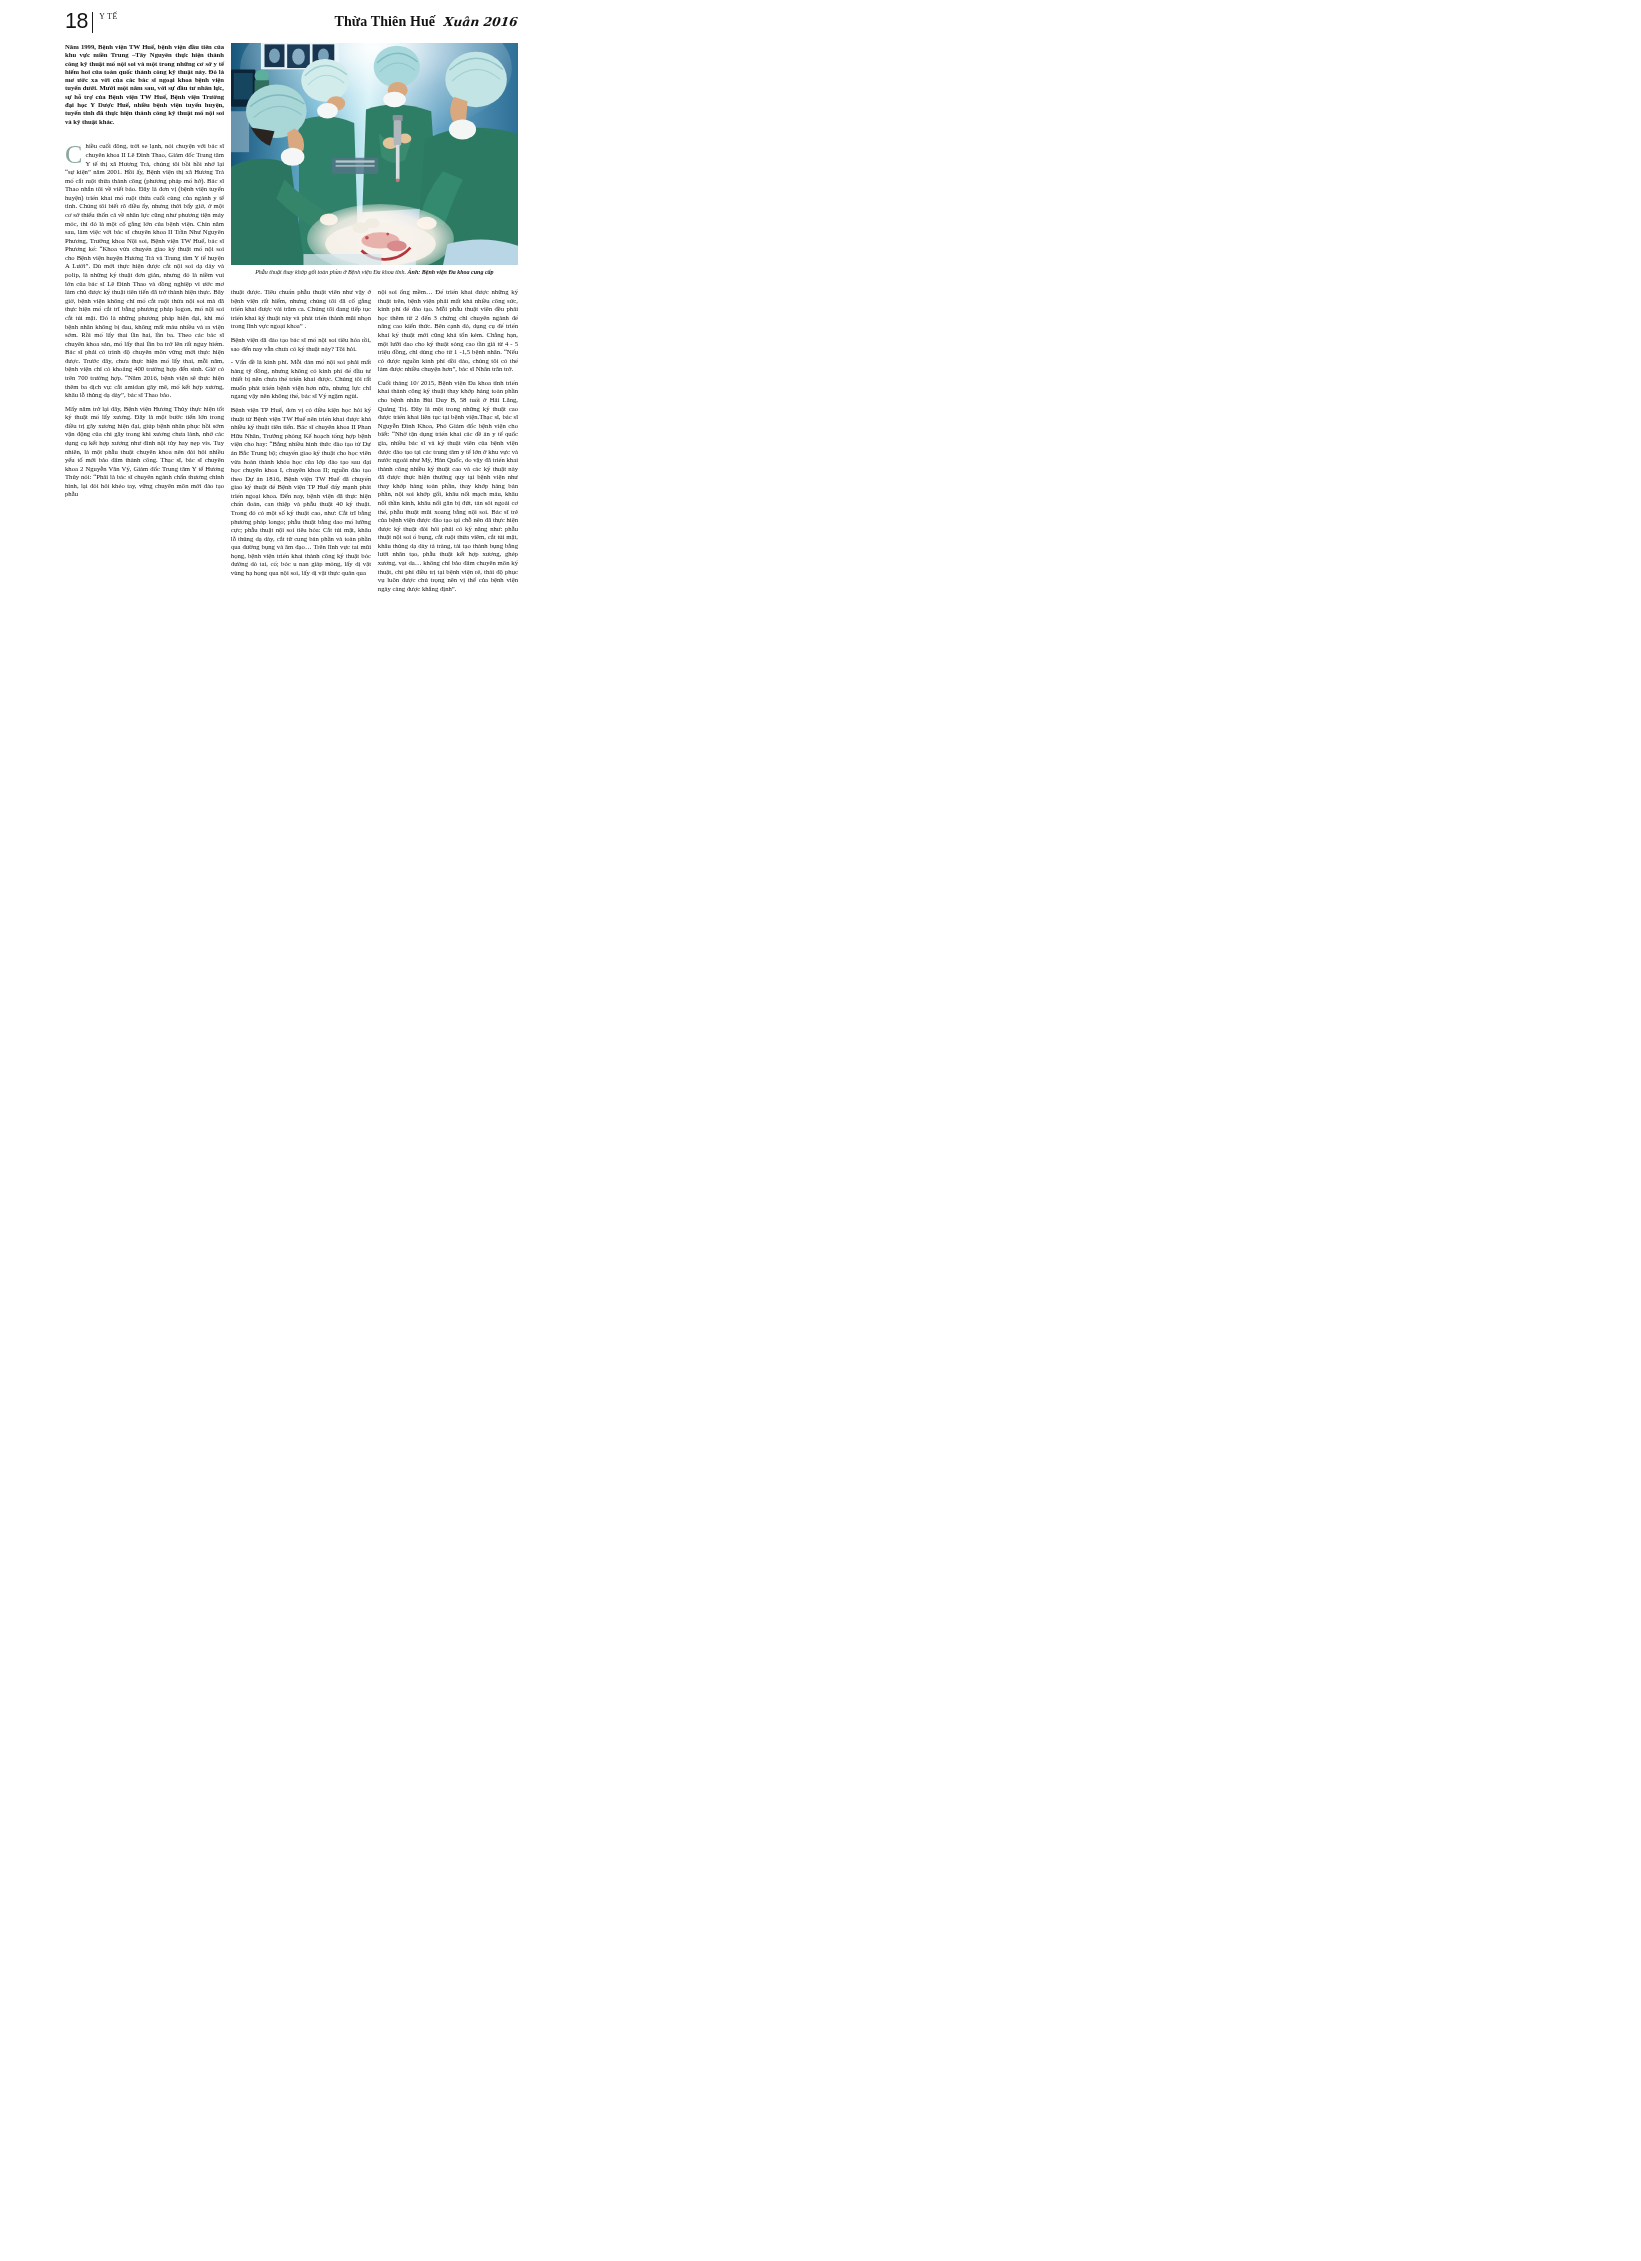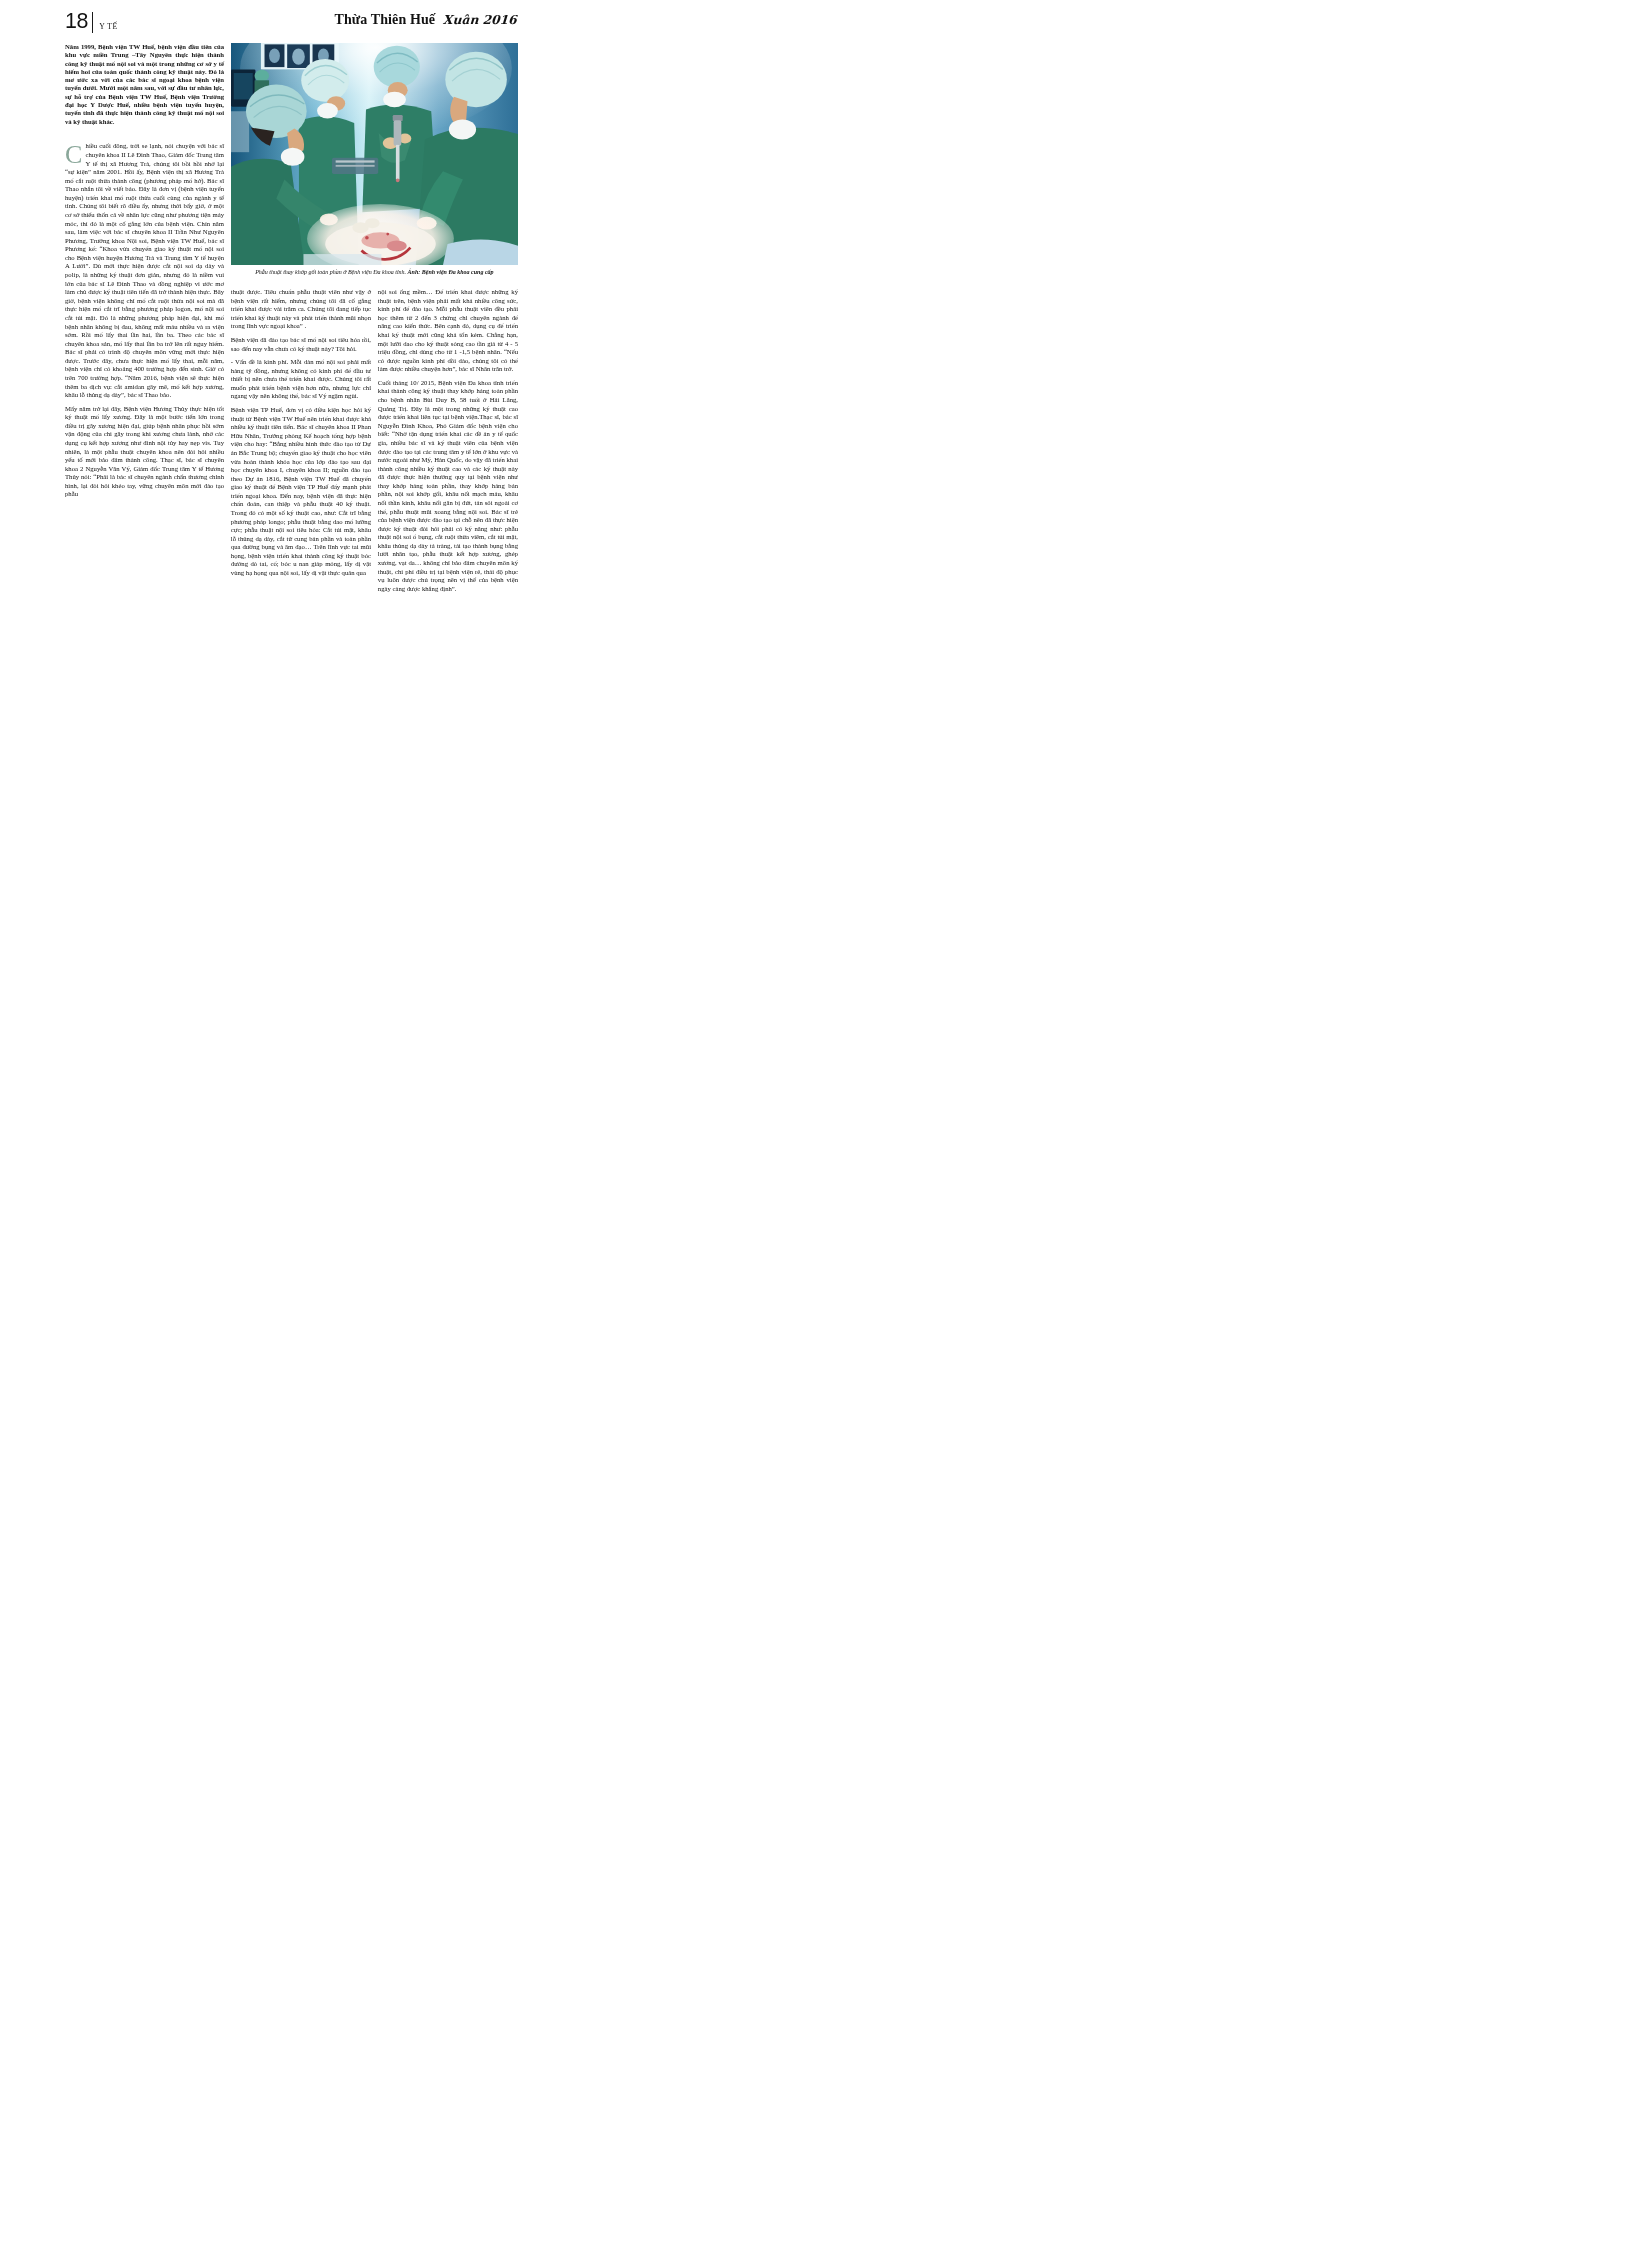--- a/index.html
+++ b/index.html
@@ -6,26 +6,26 @@
     --green:#2e7d68;
     --red:#e01b22;
     --dropcap:#8aa79a;
   }
   html,body{margin:0;padding:0;background:#ffffff;}
   body{width:547px;font-family:"Liberation Serif", serif;color:#121212;}
   .page{position:relative;width:547px;min-height:753px;box-sizing:border-box;
         padding:12px 29px 21px 65px;background:#fff;}
 
   
-  .masthead{display:flex;justify-content:space-between;align-items:flex-start;}
+  .masthead{display:flex;justify-content:space-between;align-items:center;}
   .mast-left{display:flex;align-items:flex-start;}
   .page-num{font-family:"Liberation Sans", sans-serif;font-weight:500;font-size:21.4px;
             line-height:0.9;letter-spacing:-0.5px;}
   .mast-bar{width:0.9px;height:21px;background:#1a1a1a;margin:0 6px 0 4.6px;}
-  .section-name{font-size:7.7px;letter-spacing:0.5px;margin-top:10px;font-weight:400;}
+  .section-name{font-size:7.7px;letter-spacing:0.5px;font-weight:400;}
   .mast-right{display:flex;align-items:baseline;gap:9px;padding-bottom:1.8px;}
   .mast-title{font-weight:bold;font-size:14px;letter-spacing:0.1px;}
   .mast-edition{font-style:italic;font-weight:bold;font-size:12.3px;
                 font-family:"DejaVu Serif", serif;transform:skewX(-6deg);}
 
   
   .headline{position:relative;margin:6.4px 0 0 49px;}
   .hl{font-family:"Liberation Sans", sans-serif;font-weight:800;color:var(--green);
       line-height:1.0;letter-spacing:-0.9px;}
   .hl1{font-size:30px;}

